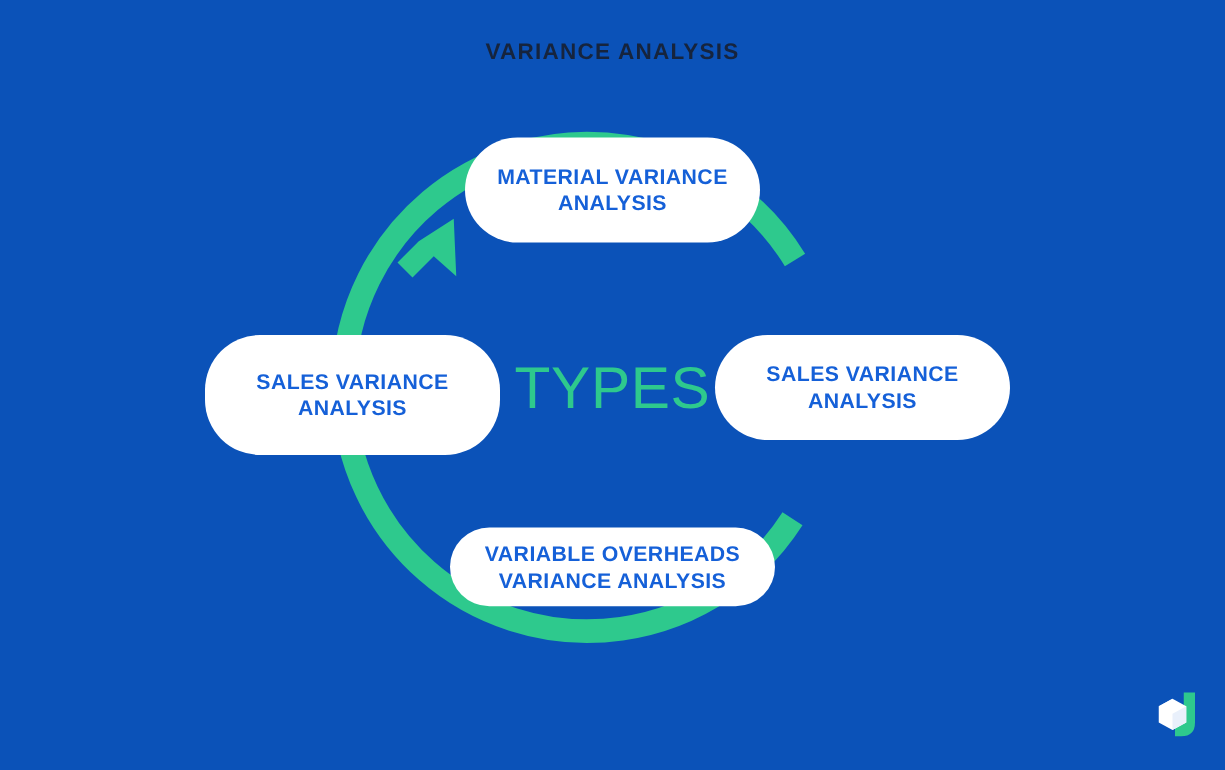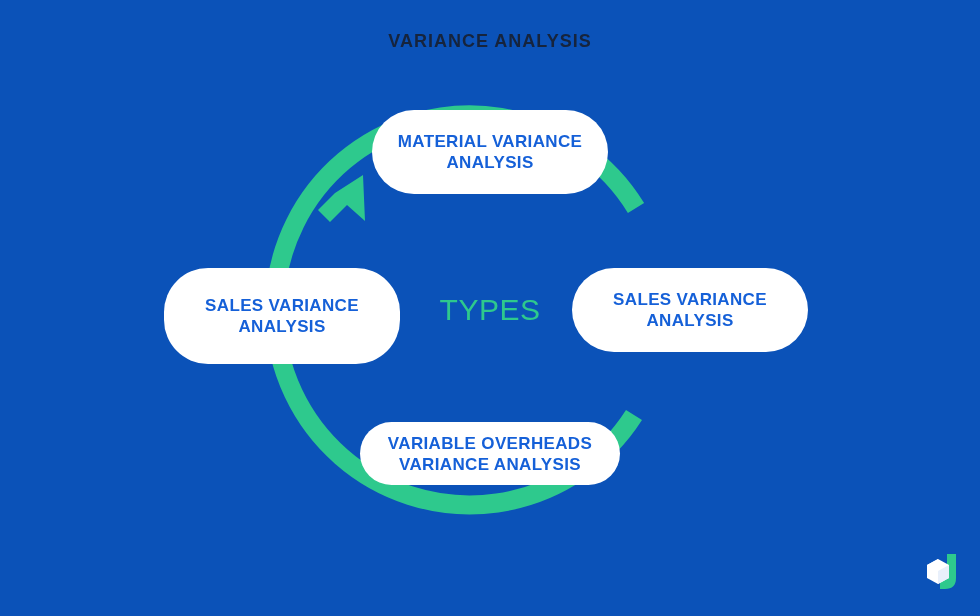--- a/index.html
+++ b/index.html
@@ -46,21 +46,21 @@
     height: 616px;
   }
 
   
   .center-label {
     position: absolute;
     left: 390px;
     top: 283px;
     width: 200px;
     text-align: center;
-    font-size: 30px;
+    font-size: 47px;
     font-weight: 400;
     letter-spacing: 0.5px;
     color: #2ec98d;
     line-height: 54px;
   }
 
   
   .node {
     position: absolute;
     background: #ffffff;

